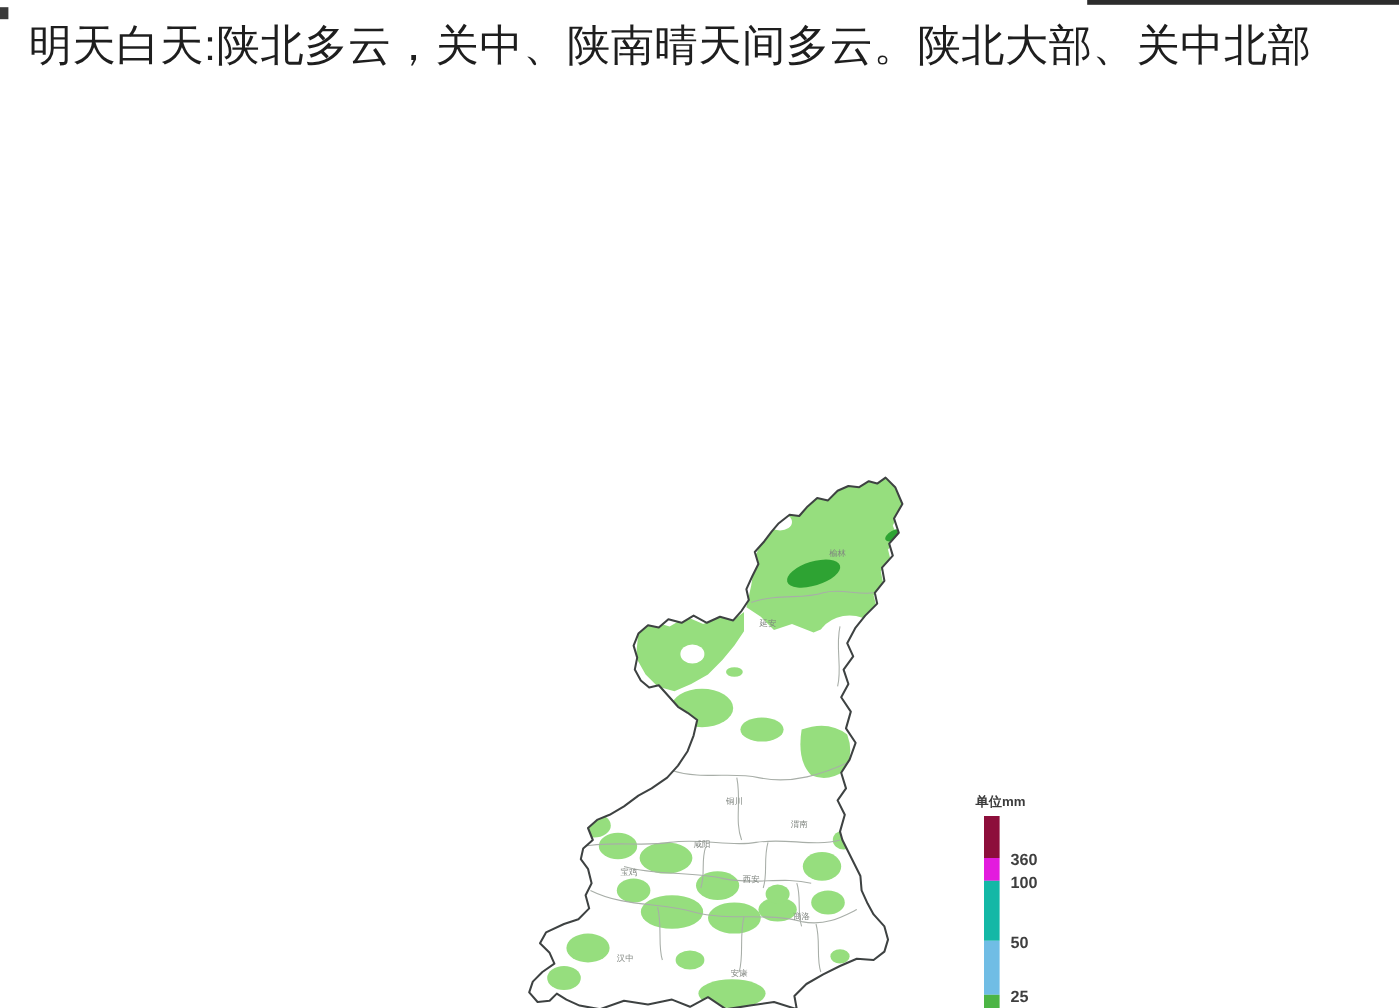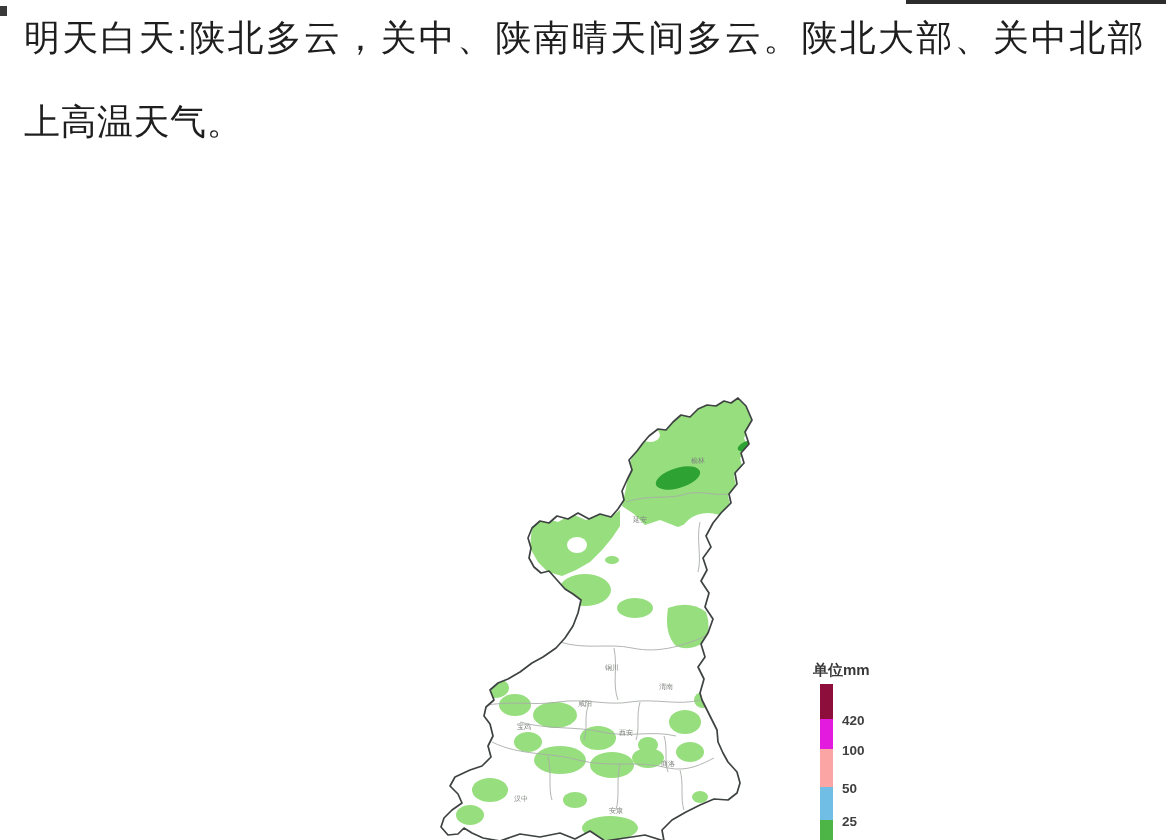--- a/index.html
+++ b/index.html
@@ -22,39 +22,38 @@
   }
   .forecast .fline{text-align:justify;text-align-last:justify;}
   .forecast .fline:last-child{text-align-last:left;}
 
   
   .map-figure{position:absolute;left:0;top:0;width:1166px;height:840px;}
   .map-figure svg{position:absolute;left:0;top:0;}
 
   
   .legend{position:absolute;left:813px;top:661px;width:70px;}
-  .legend-title{font-size:15px;color:#3a3a3a;font-weight:600;letter-spacing:0;}
+  .legend-title{font-size:11px;color:#3a3a3a;font-weight:600;letter-spacing:0;}
   .legend-bar{margin-top:4px;margin-left:7px;width:13px;}
   .legend-seg{width:13px;position:relative;}
   .legend-seg .val{
     position:absolute;left:22px;bottom:-8px;
     font-size:13.5px;font-weight:700;color:#3f3f3f;line-height:1;
   }
 </style>
 </head>
 <body>
 
 <div class="page">
 
   <div class="strip-top-right"></div>
   <div class="mark-top-left"></div>
 
   <div class="forecast">
     <div class="fline">明天白天:陕北多云，关中、陕南晴天间多云。陕北大部、关中北部</div>
-    <div class="fline">上高温天气。</div>
   </div>
 
   <div class="map-figure">
     <svg width="1166" height="840" viewBox="0 0 1166 840">
       <defs>
         <clipPath id="prov-clip">
           <path d="M738,398 L746,406 L752,420 L745,432 L749,444 L741,453 L744,463 L735,473 L737,484 L729,494 L731,503 L721,513 L713,523 L706,536 L711,547 L703,558 L707,570 L701,581 L709,593 L705,607 L713,619 L708,633 L701,644 L705,657 L698,667 L704,679 L700,693 L702,700 L707,710 L712,720 L717,730 L718,742 L723,753 L728,762 L737,772 L740,783 L737,793 L728,800 L714,799 L700,805 L686,812 L672,820 L662,830 L664,841 L645,835 L625,838 L605,841 L590,831 L575,839 L560,833 L540,837 L520,834 L500,841 L483,838 L472,833 L464,828 L458,834 L448,835 L441,827 L444,818 L452,810 L462,803 L458,794 L450,786 L455,777 L470,770 L482,766 L491,757 L488,746 L493,736 L490,724 L484,716 L486,707 L494,700 L490,690 L498,683 L508,679 L520,672 L532,663 L543,657 L556,648 L565,638 L573,626 L578,613 L581,600 L573,594 L565,589 L557,580 L549,571 L541,573 L534,567 L529,558 L531,548 L528,538 L532,528 L540,521 L549,523 L557,516 L568,519 L578,513 L589,519 L600,514 L611,517 L618,509 L624,500 L622,491 L627,480 L632,470 L629,460 L637,451 L643,443 L649,436 L658,429 L666,430 L673,422 L681,415 L690,417 L698,409 L707,405 L716,406 L724,401 L731,403 Z"></path>
         </clipPath>
       </defs>
 
@@ -125,29 +124,29 @@
           <text x="668" y="766">商洛</text>
           <text x="521" y="801">汉中</text>
           <text x="616" y="813">安康</text>
         </g>
     </svg>
 
     <div class="legend">
       <div class="legend-title">单位mm</div>
       <div class="legend-bar" id="legend-bar">
           <div class="legend-seg" style="height: 35px; background: rgb(141, 14, 59);">
-            <span class="val">420</span>
+            <span class="val">360</span>
           </div>
-          <div class="legend-seg" style="height: 30px; background: rgb(227, 27, 222);">
+          <div class="legend-seg" style="height: 19px; background: rgb(227, 27, 222);">
             <span class="val">100</span>
           </div>
-          <div class="legend-seg" style="height: 38px; background: #fca5a5;">
+          <div class="legend-seg" style="height: 50px; background: #14b8a6;">
             <span class="val">50</span>
           </div>
-          <div class="legend-seg" style="height: 33px; background: rgb(112, 189, 229);">
+          <div class="legend-seg" style="height: 45px; background: rgb(112, 189, 229);">
             <span class="val">25</span>
           </div>
           <div class="legend-seg" style="height: 26px; background: rgb(76, 181, 69);"></div>
         </div>
     </div>
   </div>
 
 </div>
 
 </body></html>

